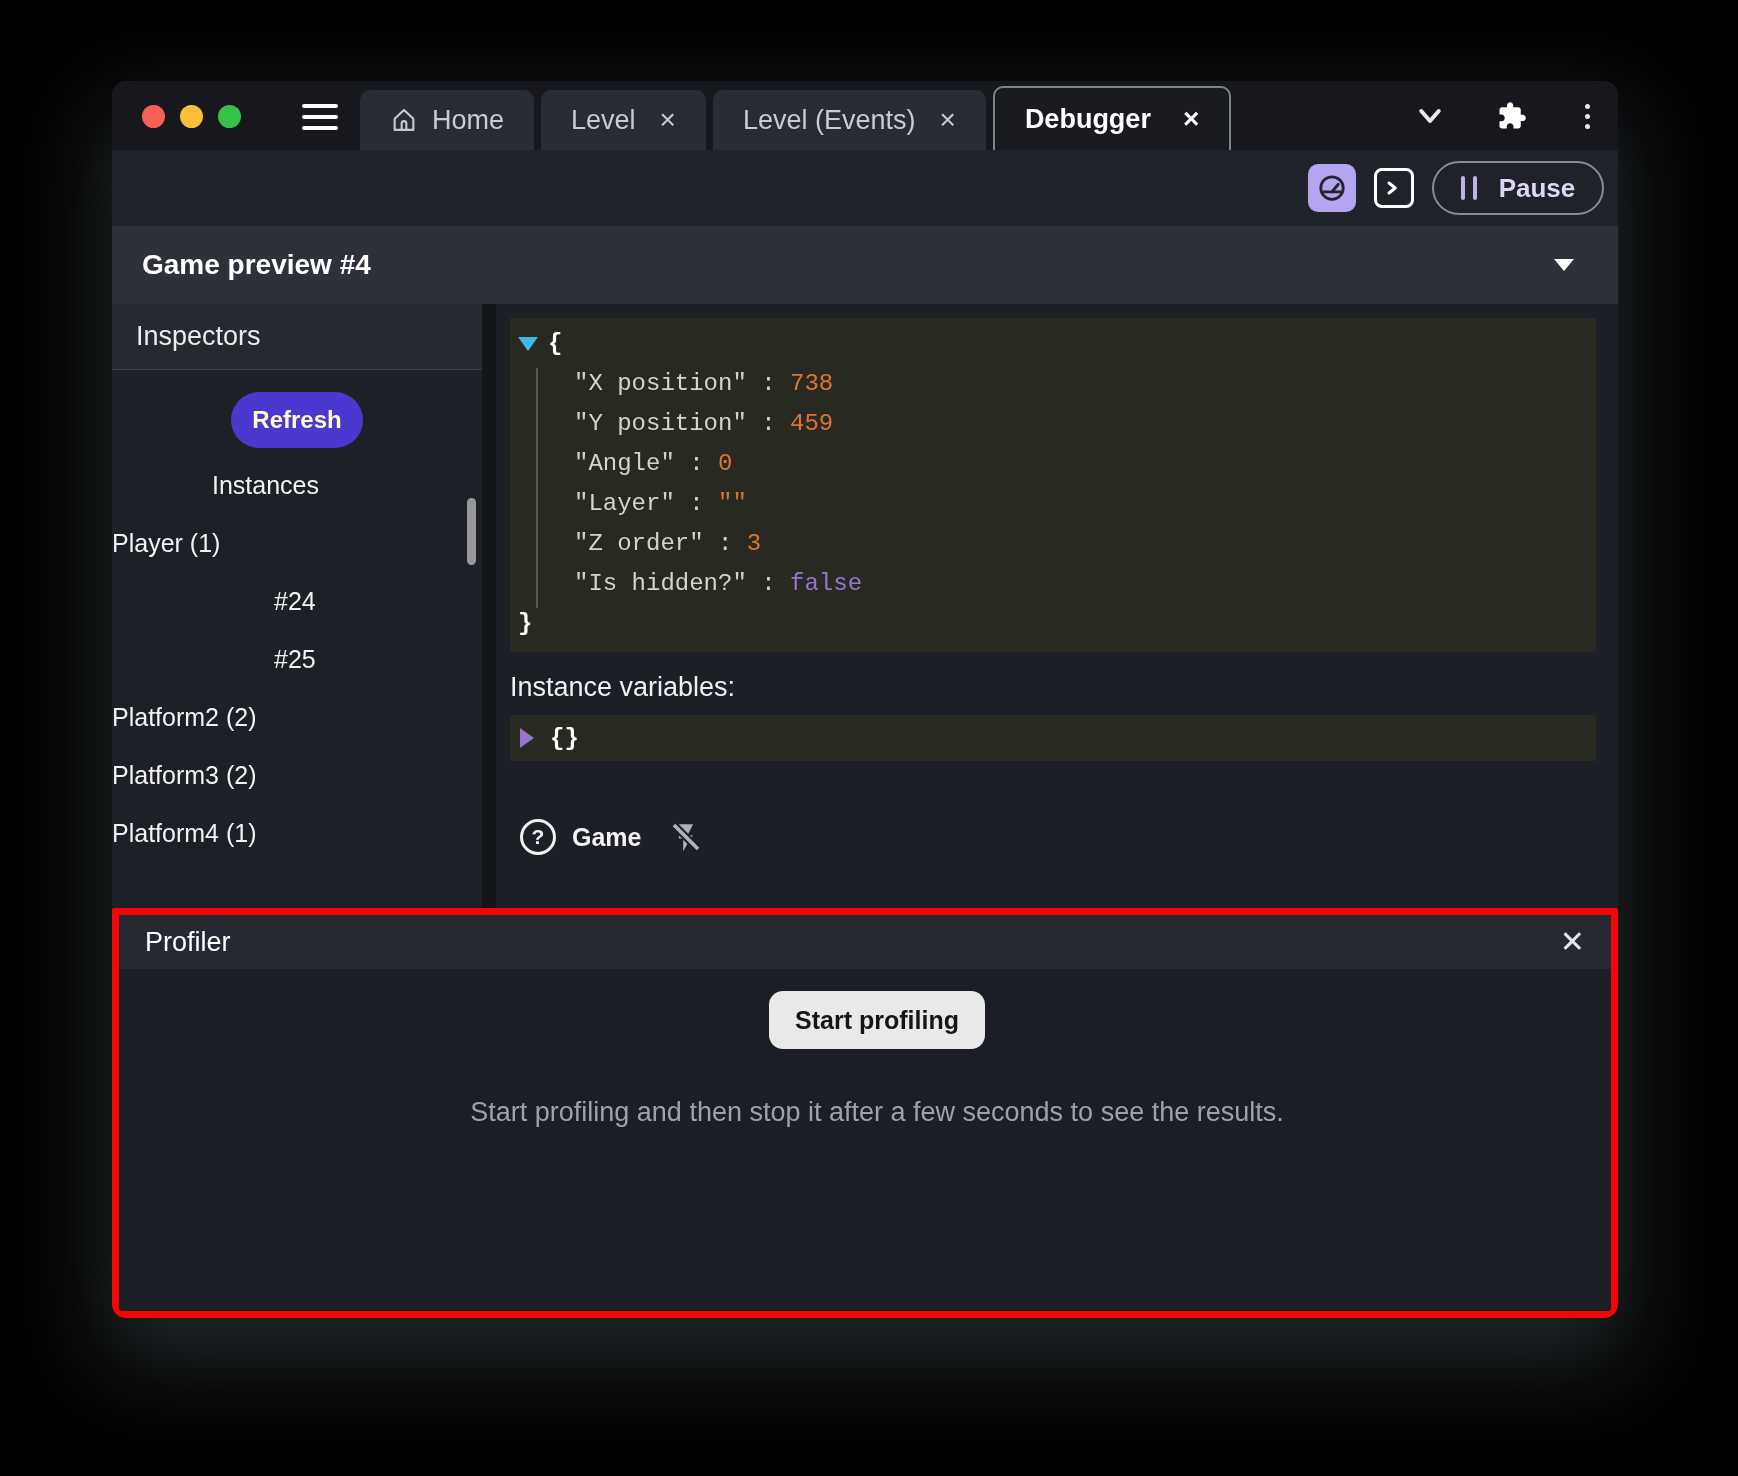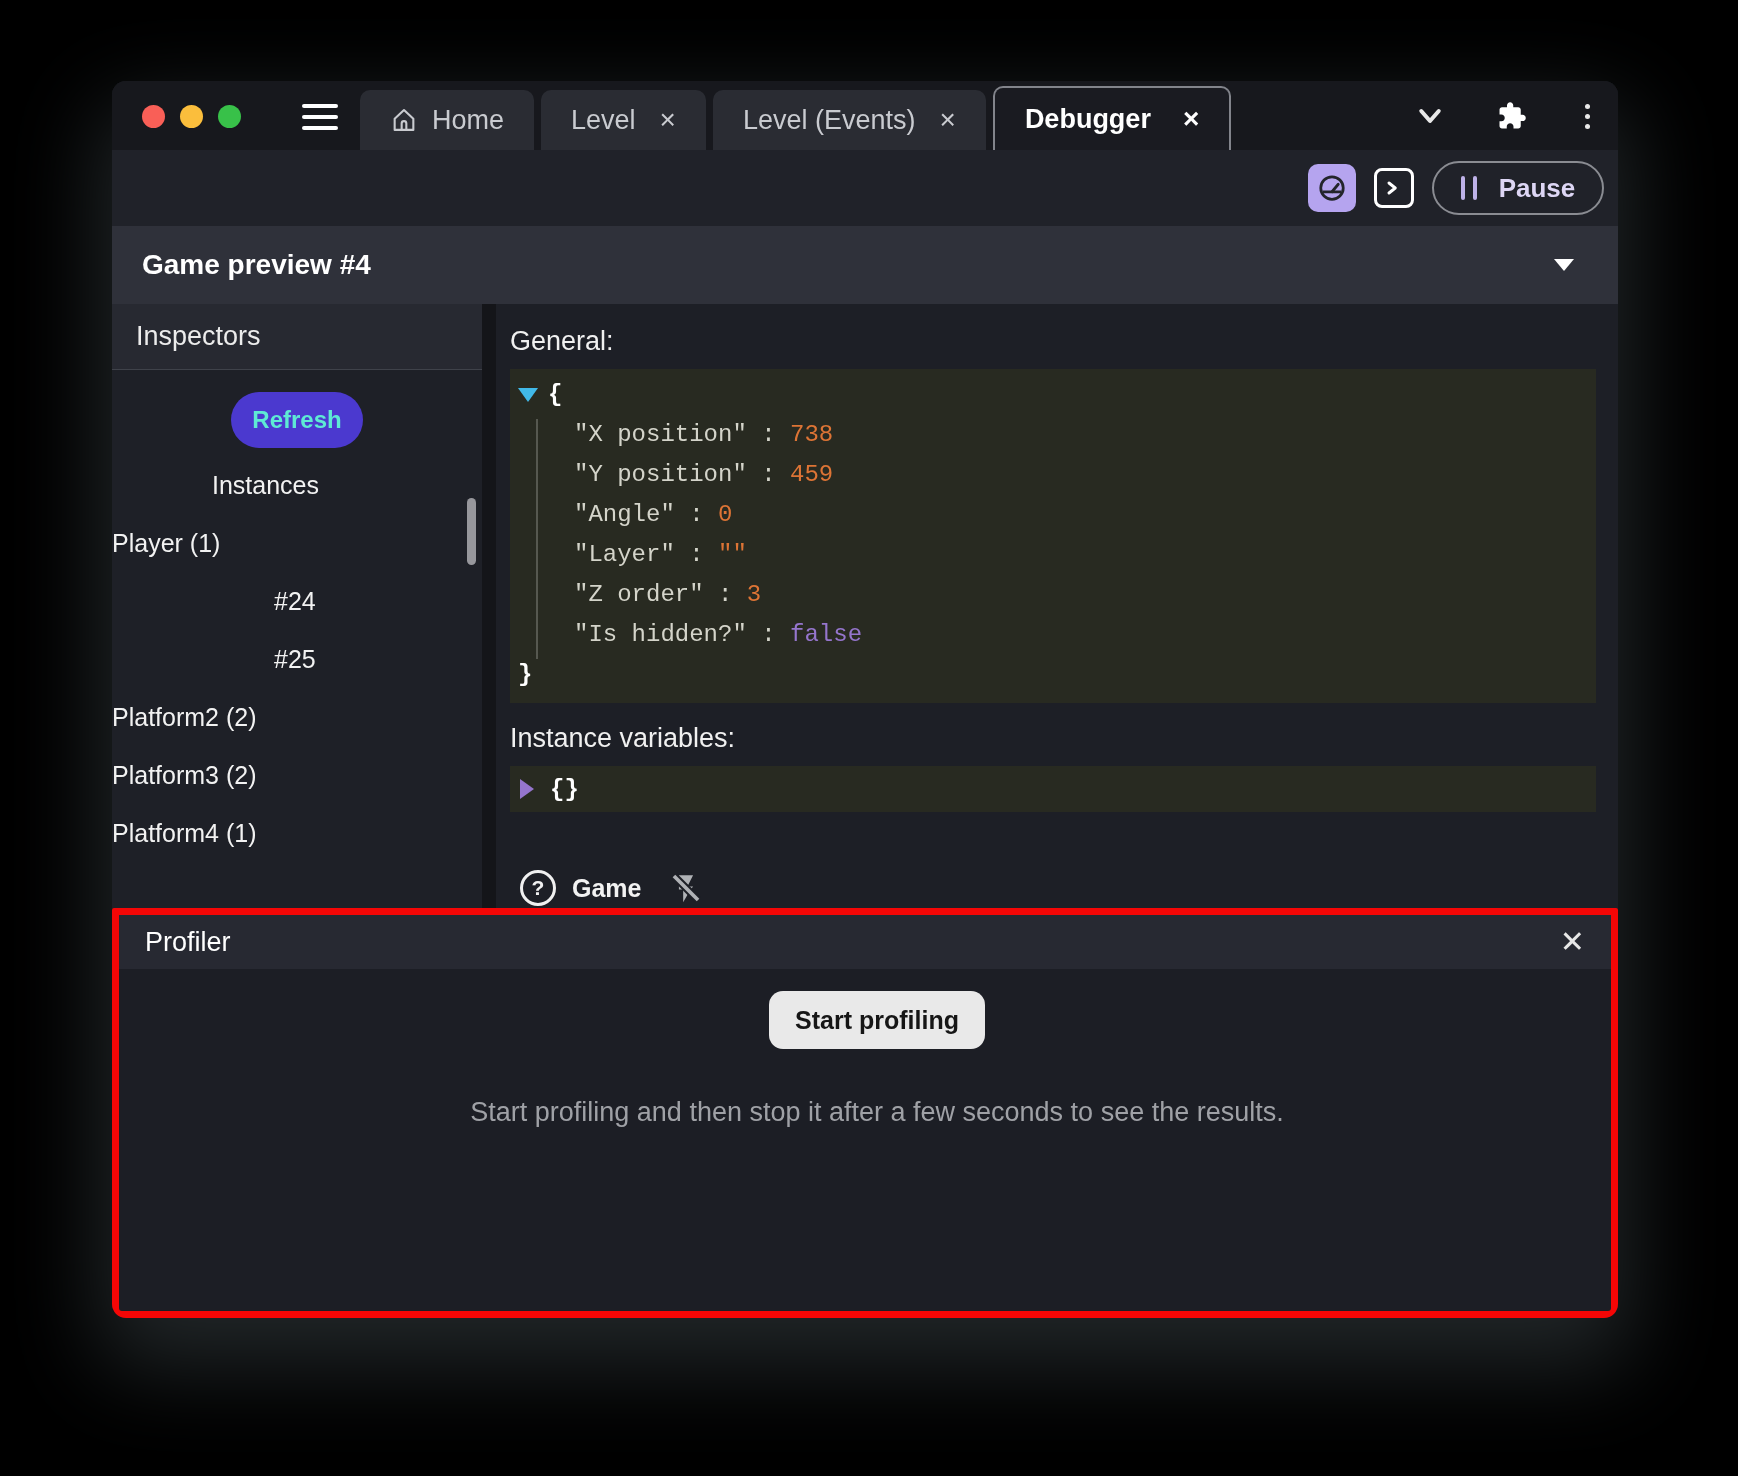--- a/index.html
+++ b/index.html
@@ -53,21 +53,21 @@
   .tri-down { width:0; height:0; border-left:10px solid transparent; border-right:10px solid transparent;
     border-top:12px solid #fff; margin-right:14px; cursor:pointer; }
 
   
   .main { flex:1 1 auto; display:flex; overflow:hidden; }
   .sidebar { flex:0 0 370px; background:#1e2027; position:relative; overflow:hidden; }
   .sidebar-hd { height:66px; background:#272931; border-bottom:1px solid #3f424a;
     display:flex; align-items:center; padding-left:24px; }
   .sidebar-hd span { color:#ececec; font-size:27px; }
   .refresh-btn { display:block; margin:22px auto 0; width:132px; height:56px; border:none;
-    background:#4b39cf; color:#5eead4; font-size:24px; font-weight:bold; border-radius:28px;
+    background:#4b39cf; color:#fef9c3; font-size:24px; font-weight:bold; border-radius:28px;
     font-family:inherit; cursor:pointer; }
   .tree { margin-top:8px; }
   .tree-item { height:58px; display:flex; align-items:center; color:#f2f2f2; font-size:25px; cursor:pointer; }
   .tree-item.lvl0 { padding-left:100px; }
   .tree-item.lvl1 { }
   .tree-item.lvl2 { padding-left:162px; }
   .side-scroll { position:absolute; right:6px; top:194px; width:9px; height:67px;
     background:#97979c; border-radius:5px; }
   .vdivider { flex:0 0 14px; background:#141519; }
   .content { flex:1 1 auto; background:#1d1f26; padding:14px 22px 0 14px; overflow:hidden; }
@@ -216,21 +216,20 @@
               <span>Platform3 (2)</span>
             </div>
             <div class="tree-item lvl1">
               <span>Platform4 (1)</span>
             </div>
           </div>
         <div class="side-scroll"></div>
       </div>
       <div class="vdivider"></div>
       <div class="content">
-        <div class="section-label">General:</div>
         <div class="codeblock">
           <div class="guide"></div>
           <div class="code-line"><span class="exp-open"></span><span class="brace">{</span></div>
           <div id="code-lines">
               <div class="code-line props"><span class="code-key">"X position"</span><span class="code-sep"> : </span><span class="val-number">738</span></div>
               <div class="code-line props"><span class="code-key">"Y position"</span><span class="code-sep"> : </span><span class="val-number">459</span></div>
               <div class="code-line props"><span class="code-key">"Angle"</span><span class="code-sep"> : </span><span class="val-number">0</span></div>
               <div class="code-line props"><span class="code-key">"Layer"</span><span class="code-sep"> : </span><span class="val-string">""</span></div>
               <div class="code-line props"><span class="code-key">"Z order"</span><span class="code-sep"> : </span><span class="val-number">3</span></div>
               <div class="code-line props"><span class="code-key">"Is hidden?"</span><span class="code-sep"> : </span><span class="val-boolean">false</span></div>

